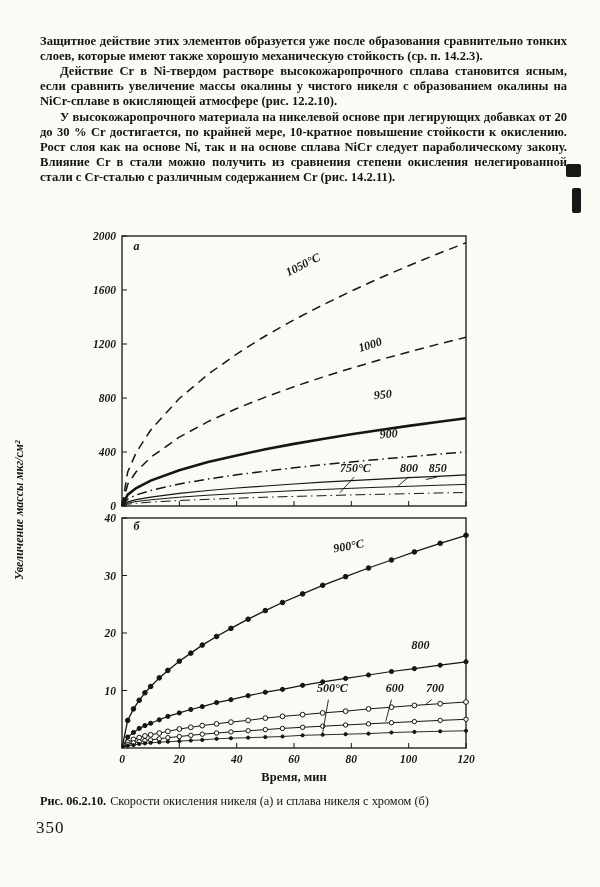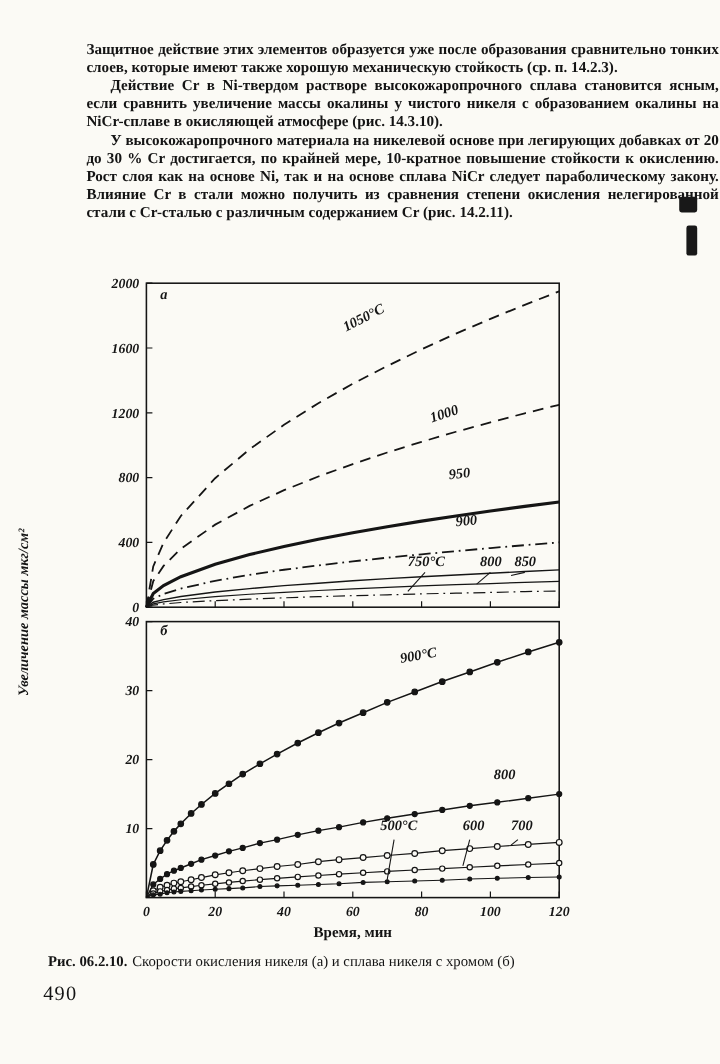--- a/index.html
+++ b/index.html
@@ -3,21 +3,21 @@
 <meta charset="utf-8">
 <style>
   html,body{margin:0;padding:0;}
   body{width:600px;height:887px;background:#e9e7e2;}
   .page{
     position:relative;width:600px;height:887px;background:#fbfaf5;
     font-family:"Liberation Serif",serif;color:#141414;overflow:hidden;
   }
   .text-block{
     position:absolute;left:40px;top:34px;width:527px;
-    font-size:12.6px;line-height:1.2;text-align:justify;font-weight:bold;margin-left:32px;
+    font-size:12.6px;line-height:1.2;text-align:justify;font-weight:bold;
   }
   .text-block p{margin:0;}
   .text-block p.indent{text-indent:20px;}
 
   .figure{position:absolute;left:76px;top:230px;width:410px;}
   .ylabel{
     position:absolute;left:-64px;top:40px;height:480px;width:18px;
     writing-mode:vertical-rl;transform:rotate(180deg);
     font-style:italic;font-weight:bold;font-size:12px;text-align:center;
     white-space:nowrap;
@@ -41,21 +41,21 @@
   .artifact-a{position:absolute;left:566px;top:164px;width:15px;height:13px;background:#181818;border-radius:2px;}
   .artifact-b{position:absolute;left:572px;top:188px;width:9px;height:25px;background:#181818;border-radius:2px;}
 </style>
 </head>
 <body>
 
 <div class="page">
 
   <div class="text-block">
     <p>Защитное действие этих элементов образуется уже после образования сравнительно тонких слоев, которые имеют также хорошую механическую стойкость (ср. п. 14.2.3).</p>
-    <p class="indent">Действие Cr в Ni-твердом растворе высокожаропрочного сплава становится ясным, если сравнить увеличение массы окалины у чистого никеля с образованием окалины на NiCr-сплаве в окисляющей атмосфере (рис. 14.3.10).</p>
+    <p class="indent">Действие Cr в Ni-твердом растворе высокожаропрочного сплава становится ясным, если сравнить увеличение массы окалины у чистого никеля с образованием окалины на NiCr-сплаве в окисляющей атмосфере (рис. 12.2.10).</p>
     <p class="indent">У высокожаропрочного материала на никелевой основе при легирующих добавках от 20 до 30 % Cr достигается, по крайней мере, 10-кратное повышение стойкости к окислению. Рост слоя как на основе Ni, так и на основе сплава NiCr следует параболическому закону. Влияние Cr в стали можно получить из сравнения степени окисления нелегированной стали с Cr-сталью с различным содержанием Cr (рис. 14.2.11).</p>
   </div>
 
   <div class="figure">
     <div class="ylabel">Увеличение массы мкг/см²</div>
     <div class="charts">
       <svg width="400" height="284">
           <rect x="46" y="6" width="344" height="270" fill="none" stroke="#151515" stroke-width="1.3"></rect>
           <line x1="46" y1="276" x2="46" y2="271" stroke="#151515" stroke-width="1"></line>
           <line x1="103.33333333333333" y1="276" x2="103.33333333333333" y2="271" stroke="#151515" stroke-width="1"></line>
@@ -250,18 +250,18 @@
           <line x1="355.6" y1="185.7" x2="349.8666666666667" y2="190.3" stroke="#151515" stroke-width="0.9"></line>
         </svg>
       <div class="xlabel">Время, мин</div>
     </div>
   </div>
 
   <div class="caption">
     <b>Рис. 06.2.10.</b><span>Скорости окисления никеля (а) и сплава никеля с хромом (б)</span>
   </div>
 
-  <div class="page-number">490</div>
+  <div class="page-number">350</div>
 
   <div class="artifact-a"></div>
   <div class="artifact-b"></div>
 
 </div>
 
 </body></html>

